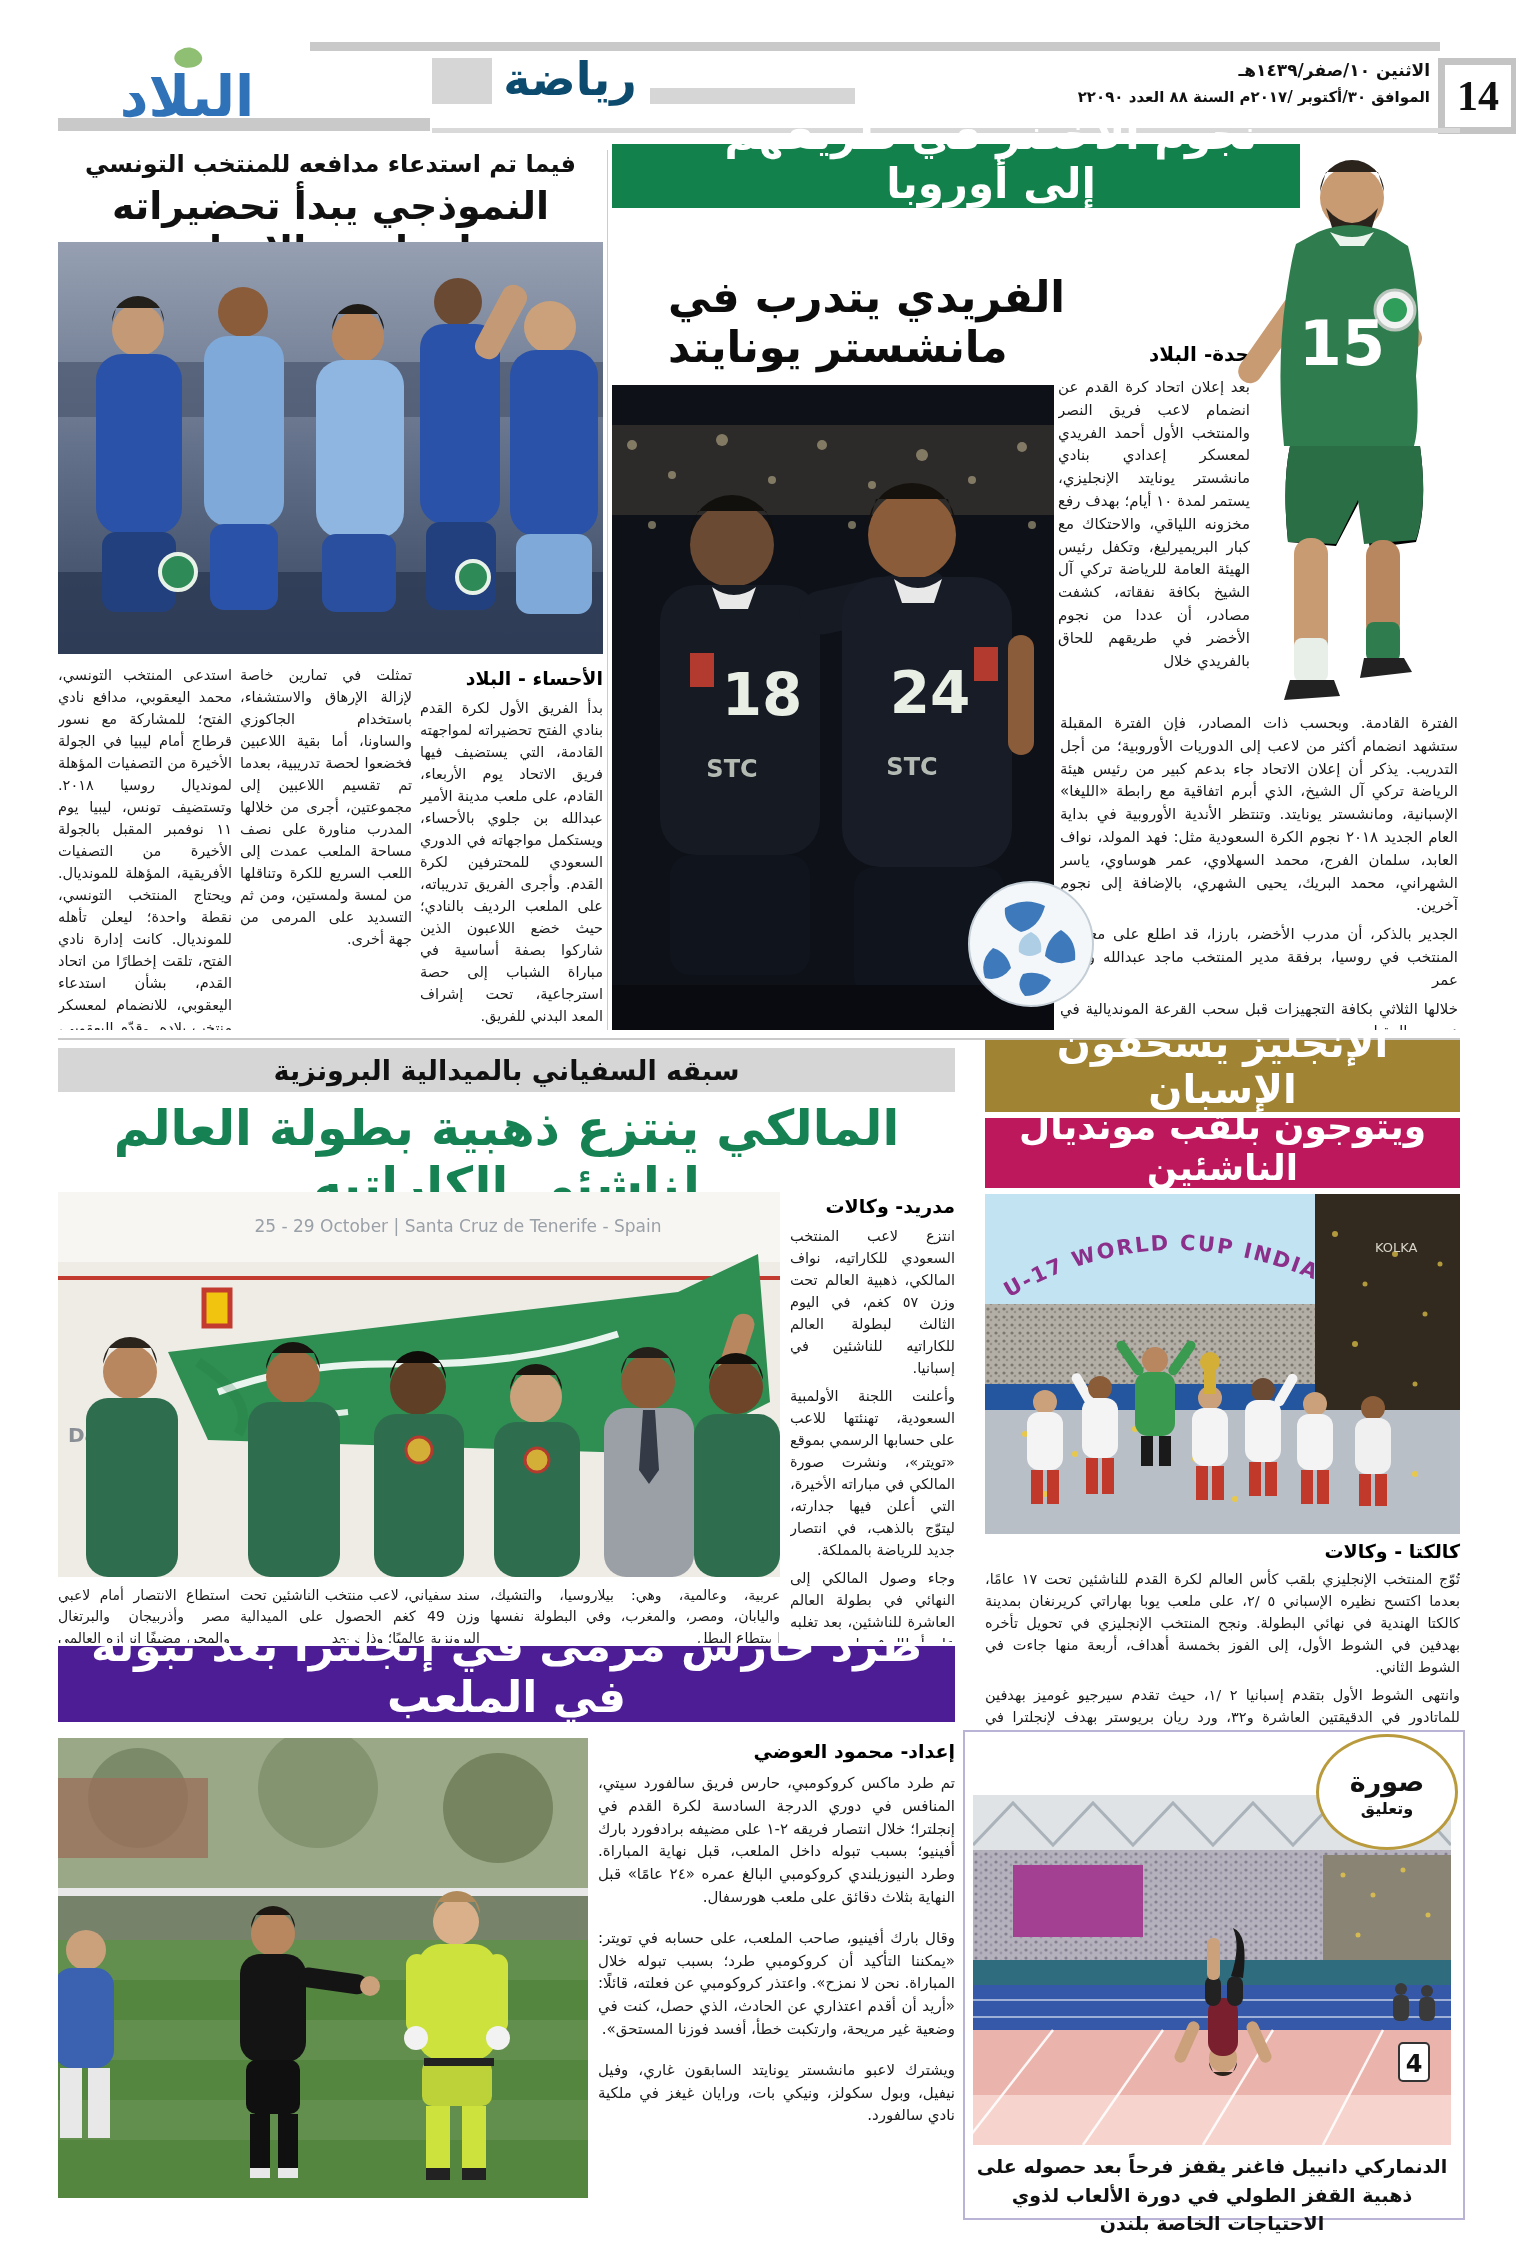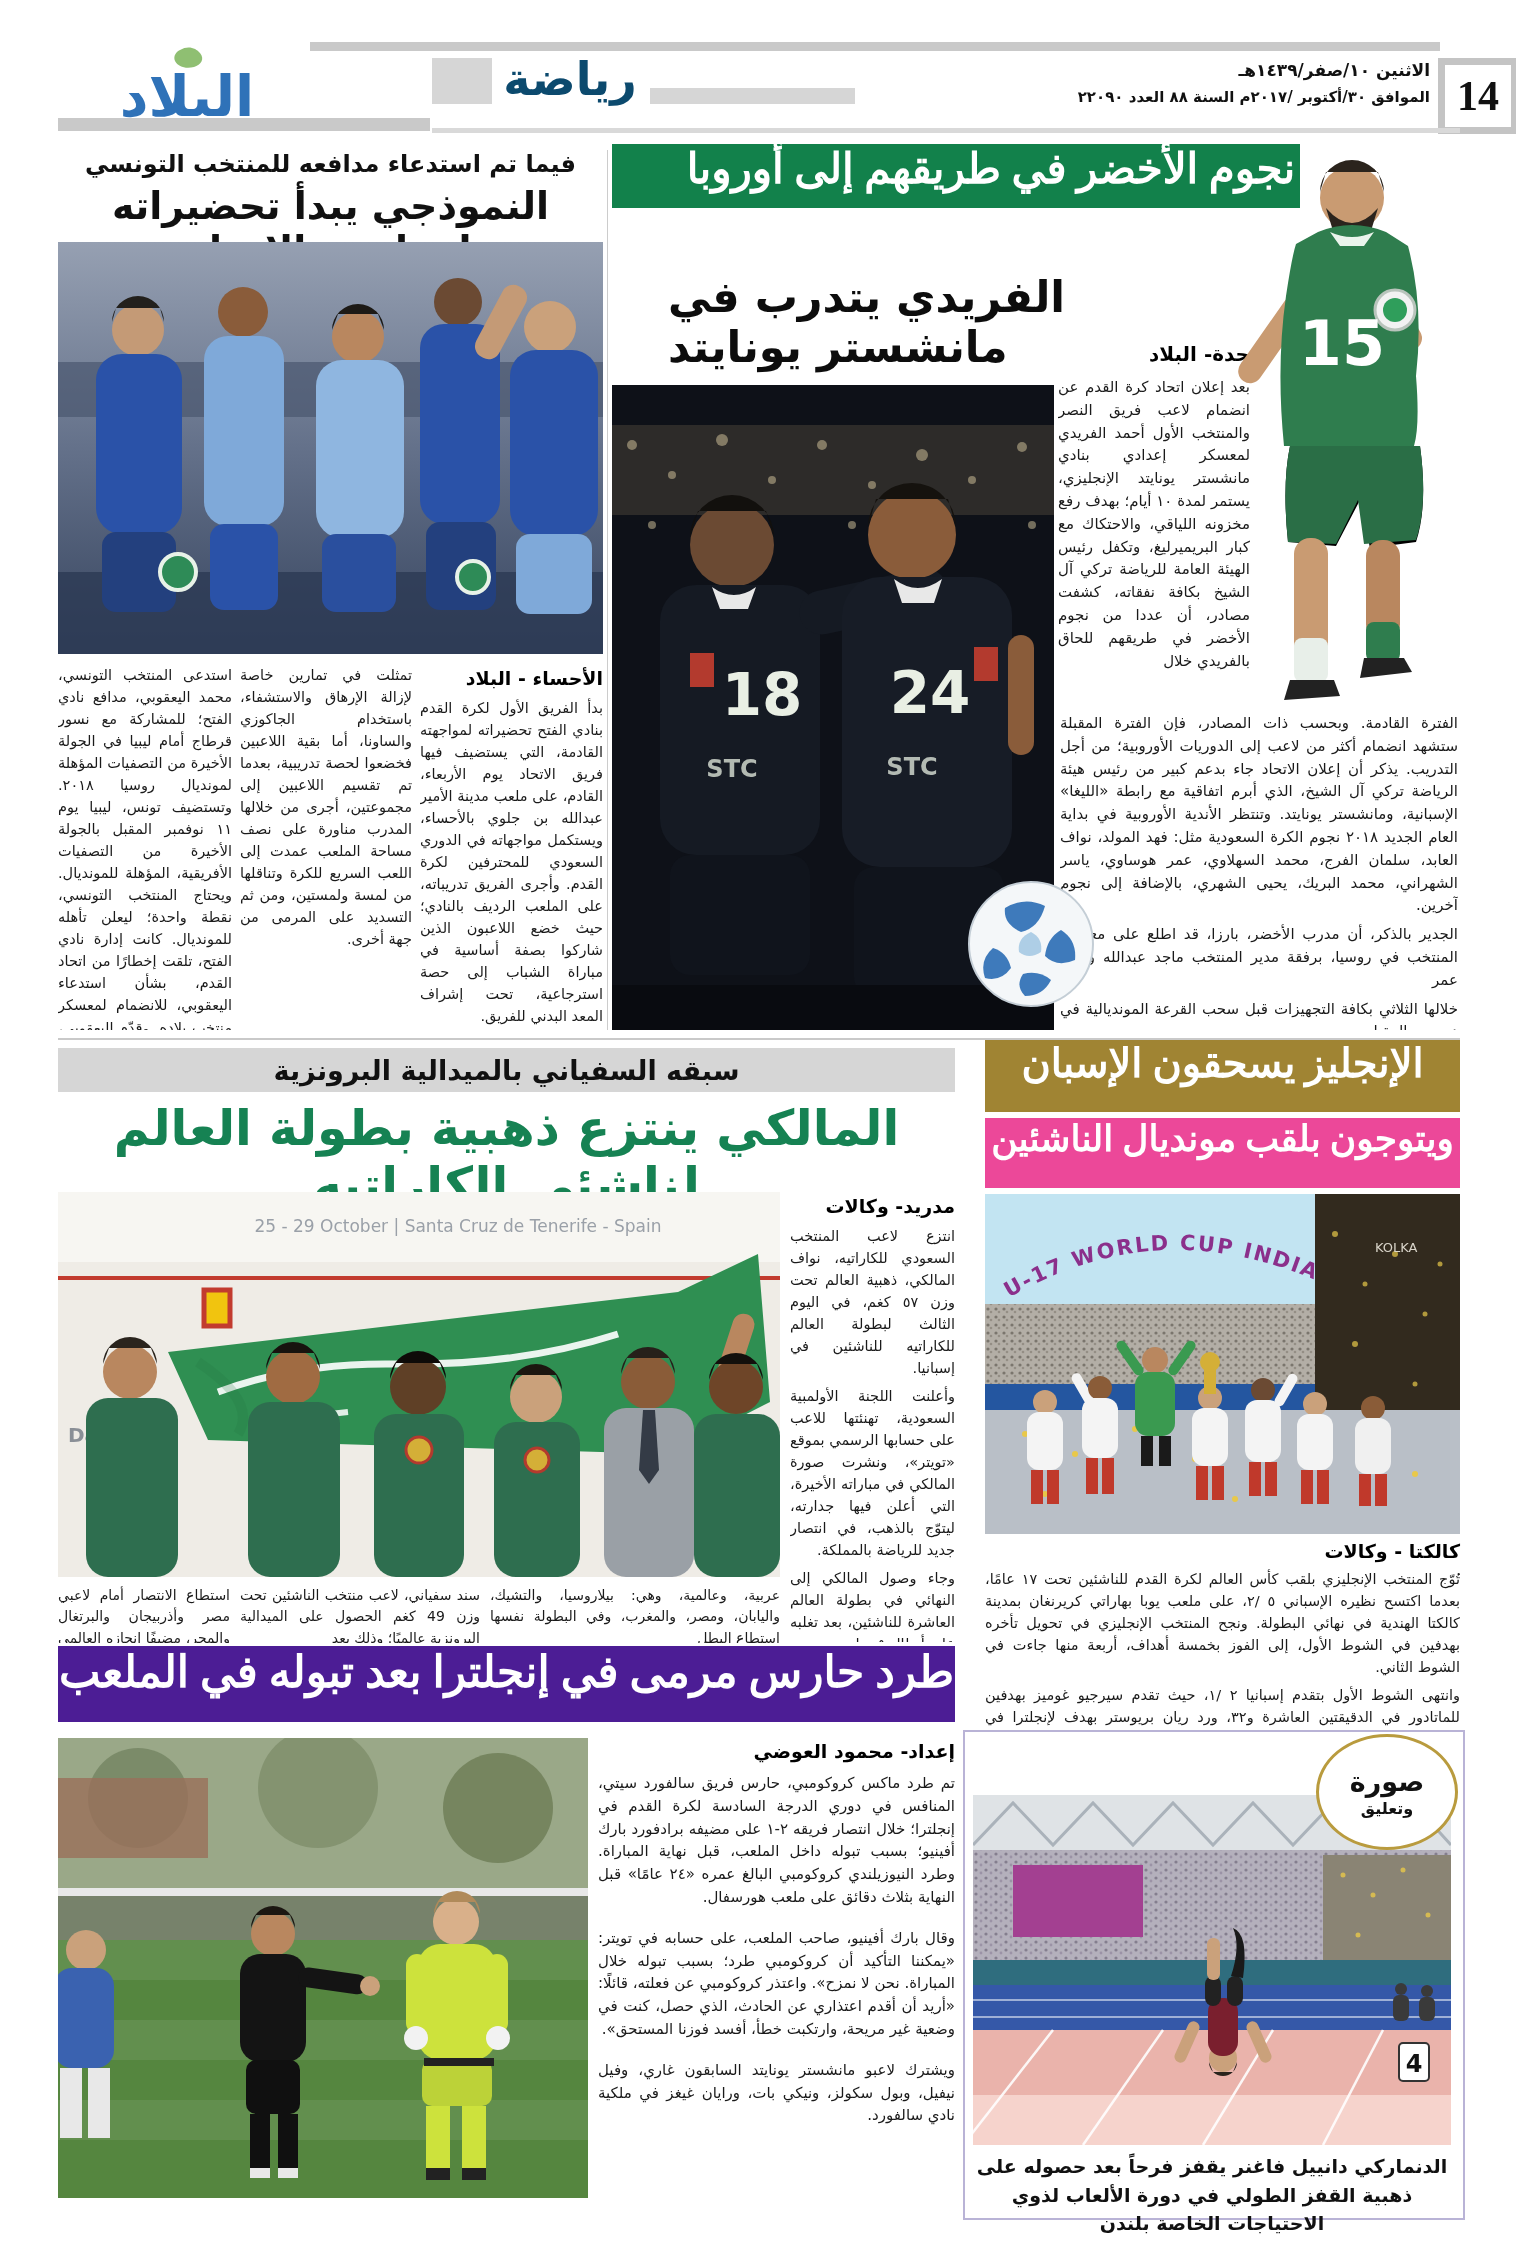--- a/index.html
+++ b/index.html
@@ -4,21 +4,21 @@
 <style>
   html,body{margin:0;padding:0;background:#e8e8e8;}
   .page{position:relative;width:1516px;height:2252px;background:#ffffff;overflow:hidden;
         font-family:"DejaVu Sans",sans-serif;direction:rtl;}
   .abs{position:absolute;}
   .photo{position:absolute;overflow:hidden;background:#d8d8d8;}
   .photo svg{display:block;}
   .body-text{font-size:15px;line-height:1.52;text-align:justify;color:#1a1a1a;overflow:hidden;}
   .body-text p{margin:0 0 6px 0;}
   .byline{font-weight:bold;font-size:19px;color:#000;margin-bottom:4px;}
-  .banner{color:#fff;font-weight:bold;text-align:center;display:flex;align-items:flex-start;justify-content:center;font-family:Liberation Serif, serif;}
+  .banner{color:#fff;font-weight:bold;text-align:center;display:flex;align-items:flex-end;justify-content:center;}
   .rule{background:#c9c9c9;}
   .kicker{font-weight:bold;color:#111;text-align:center;}
 </style>
 </head>
 <body>
 
 <div class="page">
 
   <div class="abs rule" style="left:310px;top:42px;width:1130px;height:9px;"></div>
 
@@ -259,21 +259,21 @@
   <div class="abs body-text" style="left:240px;top:1585px;width:240px;height:58px;font-size:14px;">
     <p>سند سفياني، لاعب منتخب الناشئين تحت وزن 49 كغم الحصول على الميدالية البرونزية عالميًا؛ وذلك بعد</p>
   </div>
   <div class="abs body-text" style="left:58px;top:1585px;width:172px;height:58px;font-size:14px;">
     <p>استطاع الانتصار أمام لاعبي مصر وأذربيجان والبرتغال والمجر، مضيفًا إنجازه العالمي الأول.</p>
   </div>
 
   <div class="abs banner" style="left:985px;top:1040px;width:475px;height:72px;background:#a08433;font-size:40px;">
     <span>الإنجليز يسحقون الإسبان</span>
   </div>
-  <div class="abs banner" style="left:985px;top:1118px;width:475px;height:70px;background:#ec4899;font-size:36px;">
+  <div class="abs banner" style="left:985px;top:1118px;width:475px;height:70px;background:#be185d;font-size:36px;">
     <span>ويتوجون بلقب مونديال الناشئين</span>
   </div>
 
   <div class="photo" style="left:985px;top:1194px;width:475px;height:340px;">
     <svg width="475" height="340" viewBox="0 0 475 340">
       <defs>
         <pattern id="crowd" width="8" height="8" patternUnits="userSpaceOnUse">
           <rect width="8" height="8" fill="#b3aea6"></rect>
             <circle cx="3" cy="3" r="1.6" fill="#7a756d"></circle>
             <circle cx="6" cy="6" r="1.3" fill="#948e85"></circle>

